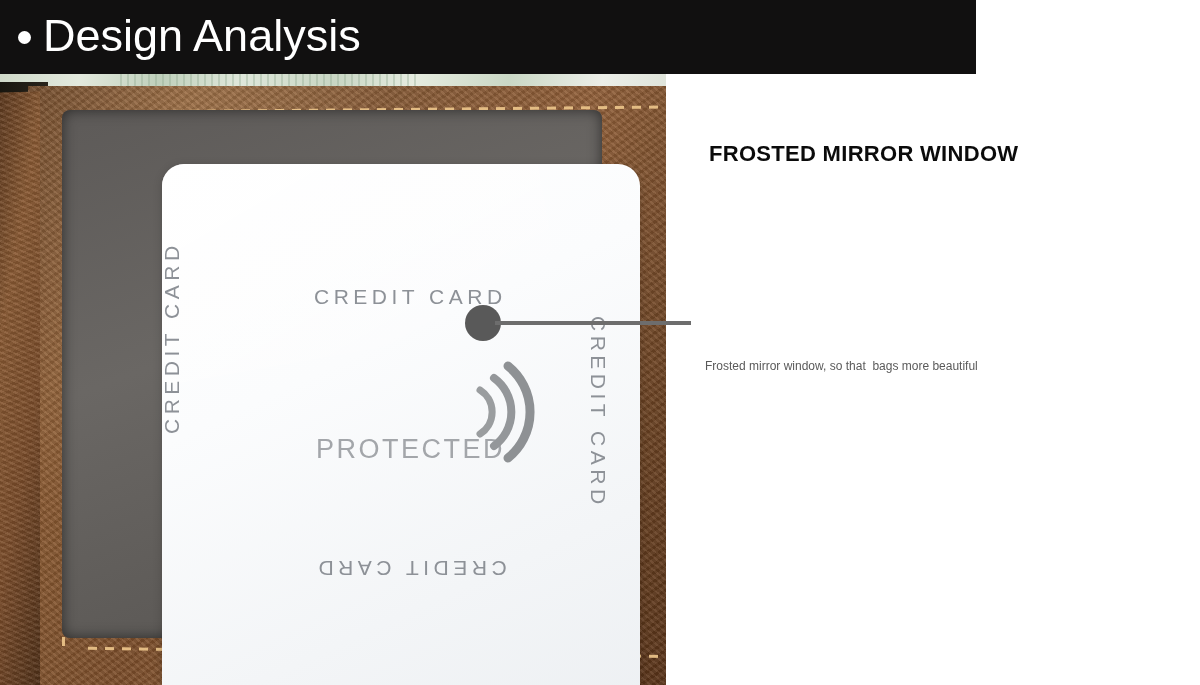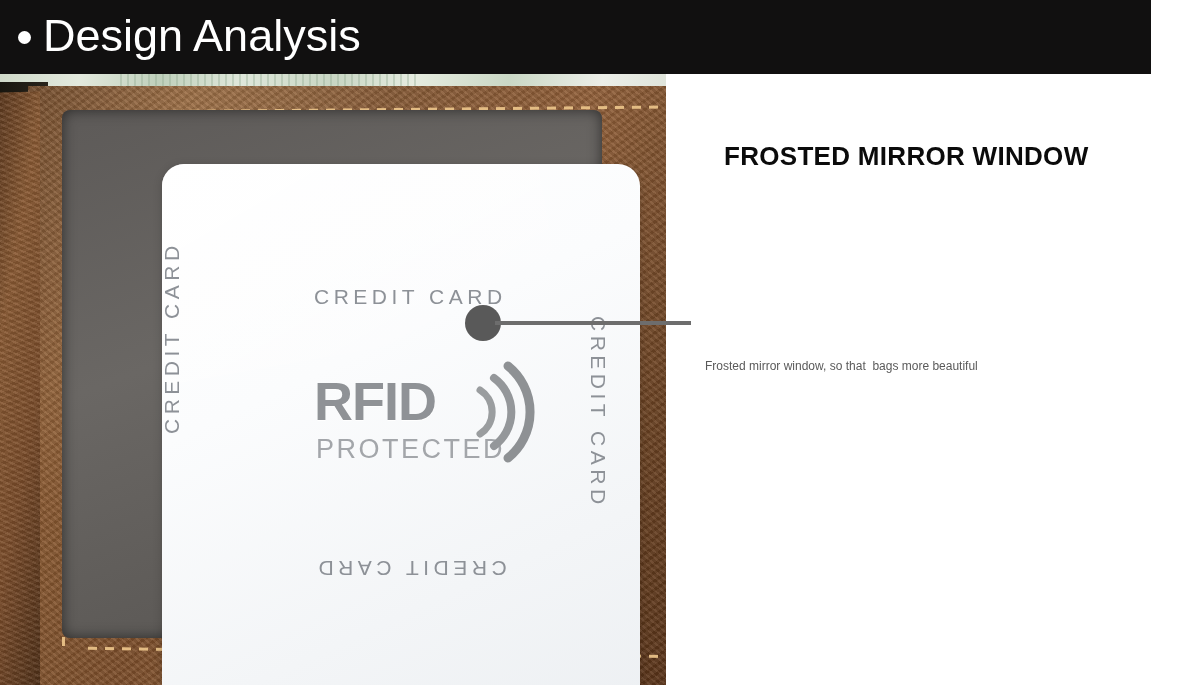--- a/index.html
+++ b/index.html
@@ -12,21 +12,21 @@
     height: 685px;
     overflow: hidden;
     font-family: "Liberation Sans", sans-serif;
     position: relative;
   }
 
   
   .header-bar {
     position: absolute;
     left: 0; top: 0;
-    width: 1151px;
+    width: 976px;
     height: 74px;
     background: #111010;
     display: flex;
     align-items: center;
   }
   .header-bullet {
     width: 13px;
     height: 13px;
     border-radius: 50%;
     background: #ffffff;
@@ -264,23 +264,23 @@
     left: 495px;
     top: 321px;
     width: 196px;
     height: 4px;
     background: #6d6d6d;
   }
 
   
   .info-title {
     position: absolute;
-    left: 724px;
+    left: 709px;
     top: 141px;
-    font-size: 26px;
+    font-size: 22px;
     font-weight: 700;
     color: #0b0b0b;
     letter-spacing: 0.3px;
     white-space: nowrap;
   }
   .info-body {
     position: absolute;
     left: 705px;
     top: 343px;
     width: 455px;
@@ -319,21 +319,20 @@
 
     <div class="card">
       <div class="card-sheen"></div>
 
       <div class="cc-text cc-top">CREDIT CARD</div>
       <div class="cc-text cc-bottom">CREDIT CARD</div>
       <div class="cc-text cc-left">CREDIT CARD</div>
       <div class="cc-text cc-right">CREDIT CARD</div>
 
       <div class="rfid-block">
-        <div class="rfid-word">RFID</div>
         <div class="rfid-sub">PROTECTED</div>
         <div class="rfid-waves">
           <svg width="70" height="104" viewBox="0 0 70 104" fill="none">
             <path d="M8 30 A26 26 0 0 1 8 74" stroke="#9a9d9f" stroke-width="7" stroke-linecap="round" fill="none"></path>
             <path d="M22 18 A42 42 0 0 1 22 86" stroke="#94979a" stroke-width="8" stroke-linecap="round" fill="none"></path>
             <path d="M36 6 A59 59 0 0 1 36 98" stroke="#8e9194" stroke-width="9" stroke-linecap="round" fill="none"></path>
           </svg>
         </div>
       </div>
     </div>

